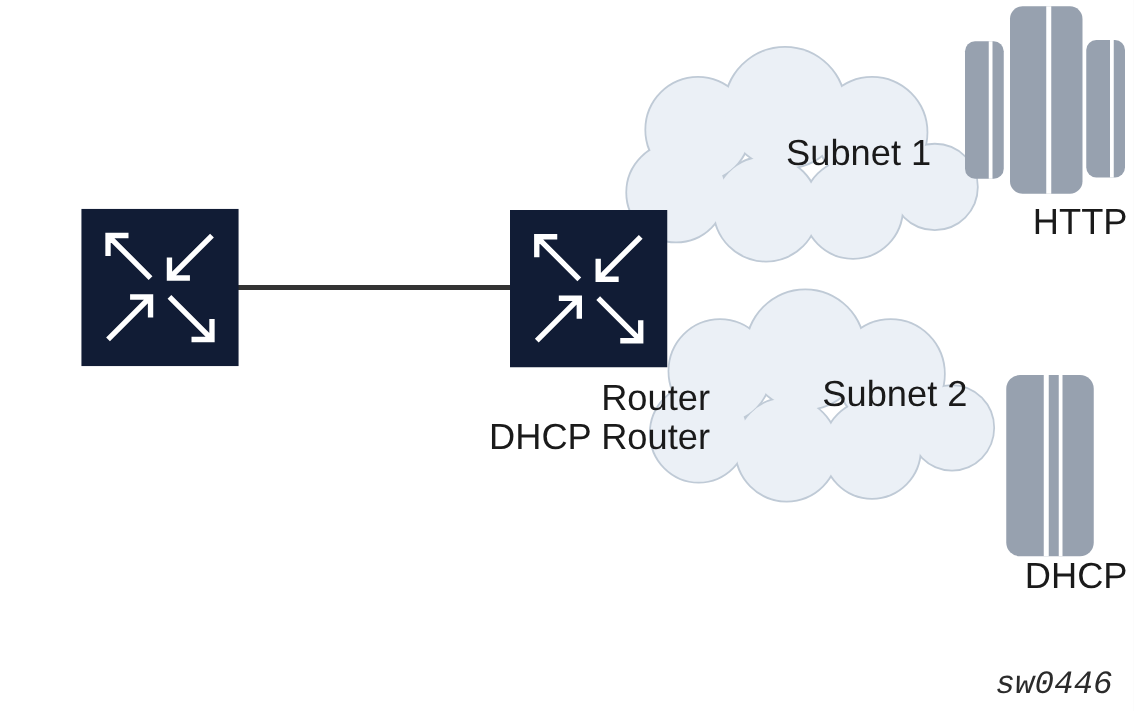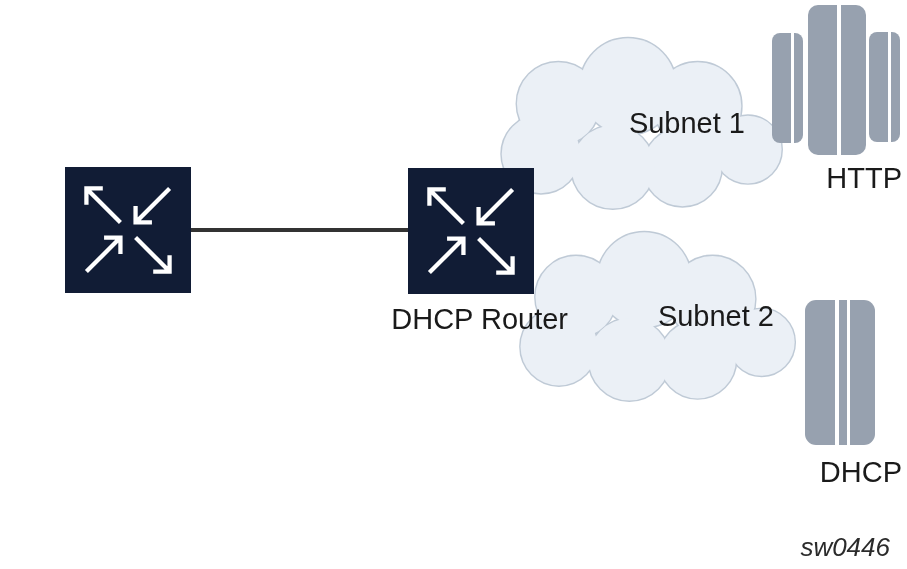--- a/index.html
+++ b/index.html
@@ -43,21 +43,21 @@
   .label{
     position:absolute;
     color:var(--c-text);
     font-size:29px;
     line-height:31px;
     text-align:right;
     white-space:nowrap;
   }
   .caption{
     position:absolute;
-    font-family:Liberation Sans, sans-serif;
+    font-family:Liberation Mono, monospace;
     font-style:italic;
     font-size:26px;
     color:var(--c-caption);
     text-align:right;
   }
   .defs-holder{position:absolute;width:0;height:0;overflow:hidden;}
 </style>
 </head>
 <body>
 
@@ -113,30 +113,31 @@
     </div>
   </div>
 
   <div class="slab" style="left:805px;top:300px;width:70px;height:145px;border-radius:11px">
     <div class="divider" style="left:30px;width:4px"></div>
     <div class="divider" style="left:42px;width:3px"></div>
   </div>
 
 
   <div class="label" style="left:348px;top:304px;width:220px">
+    <div>Router</div>
     <div>DHCP Router</div>
   </div>
 
   <div class="label" style="left:560px;top:108px;width:185px">Subnet 1</div>
 
   <div class="label" style="left:589px;top:301px;width:185px">Subnet 2</div>
 
   <div class="label" style="left:780px;top:163px;width:122px">
     <div>HTTP</div>
   </div>
 
-  <div class="label" style="left:780px;top:457px;width:122px">
+  <div class="label" style="left:780px;top:446px;width:122px">
     <div>DHCP</div>
   </div>
 
   <div class="caption" style="left:690px;top:532px;width:200px">sw0446</div>
 
 </div>
 
 </body></html>

